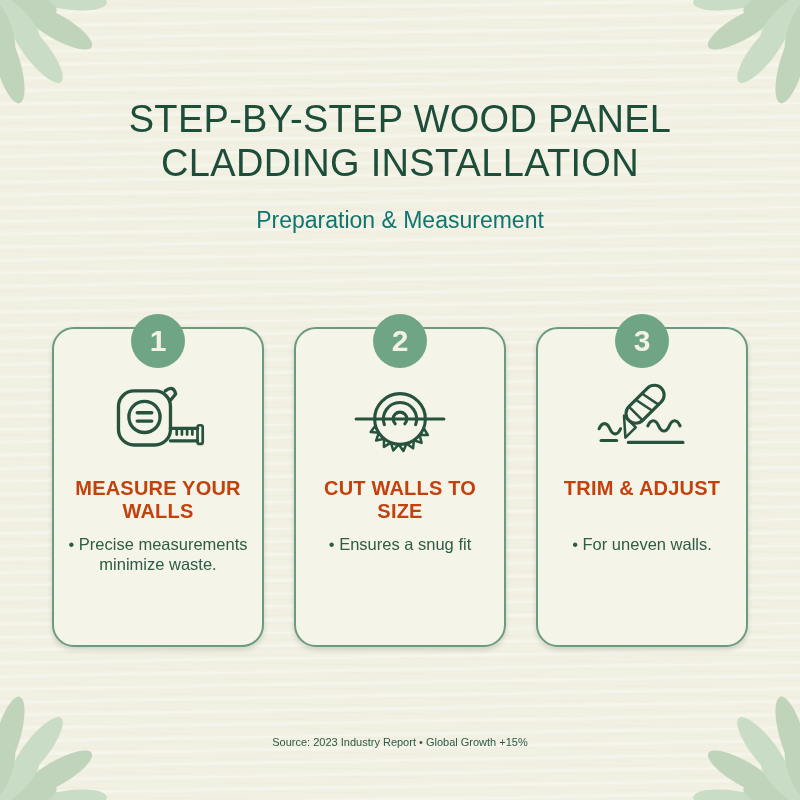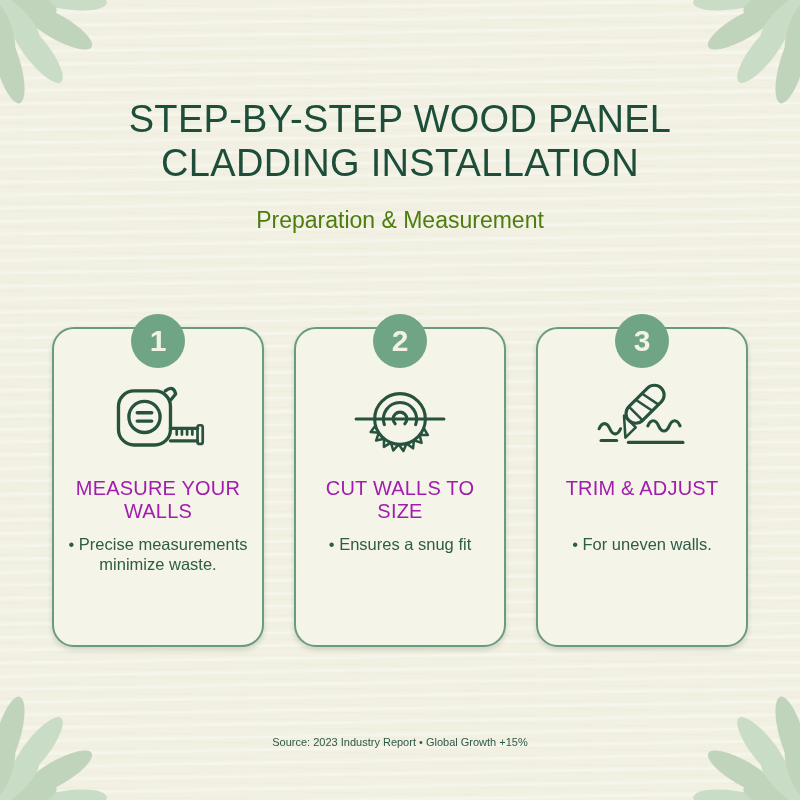--- a/index.html
+++ b/index.html
@@ -24,21 +24,21 @@
     margin-top: 97px;
     font-size: 38px;
     font-weight: normal;
     letter-spacing: 0.3px;
     line-height: 1.16;
     color: #1d4e3a;
   }
   .subtitle {
     margin-top: 22px;
     font-size: 23px;
-    color: #4d7c0f;
+    color: #0f766e;
   }
 
   .cards {
     position: absolute;
     left: 52px;
     top: 327px;
     width: 696px;
     height: 320px;
     display: flex;
     gap: 30px;
@@ -73,24 +73,24 @@
     height: 80px;
     display: flex;
     align-items: center;
     justify-content: center;
   }
   .icon-wrap svg { width: 104px; height: 78px; }
   .step-heading {
     margin: 18px 10px 0 10px;
     min-height: 50px;
     font-size: 20px;
-    font-weight: normal;
+    font-weight: bold;
     letter-spacing: 0.2px;
     line-height: 1.15;
-    color: #a21caf;
+    color: #c2410c;
   }
   .step-bullet {
     margin: 8px 12px 0 12px;
     font-size: 16.5px;
     line-height: 1.2;
     color: #2e5c47;
   }
   .footer {
     position: absolute;
     top: 736px;

